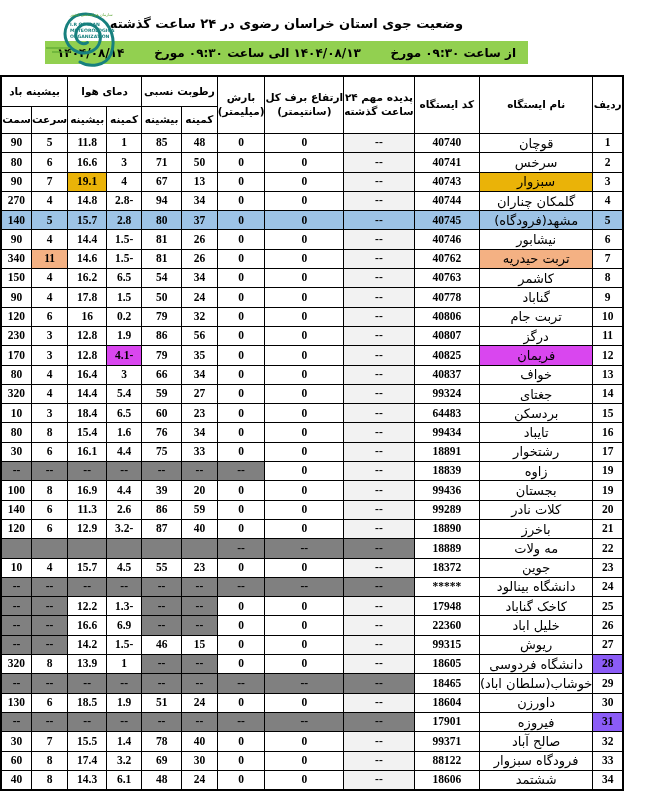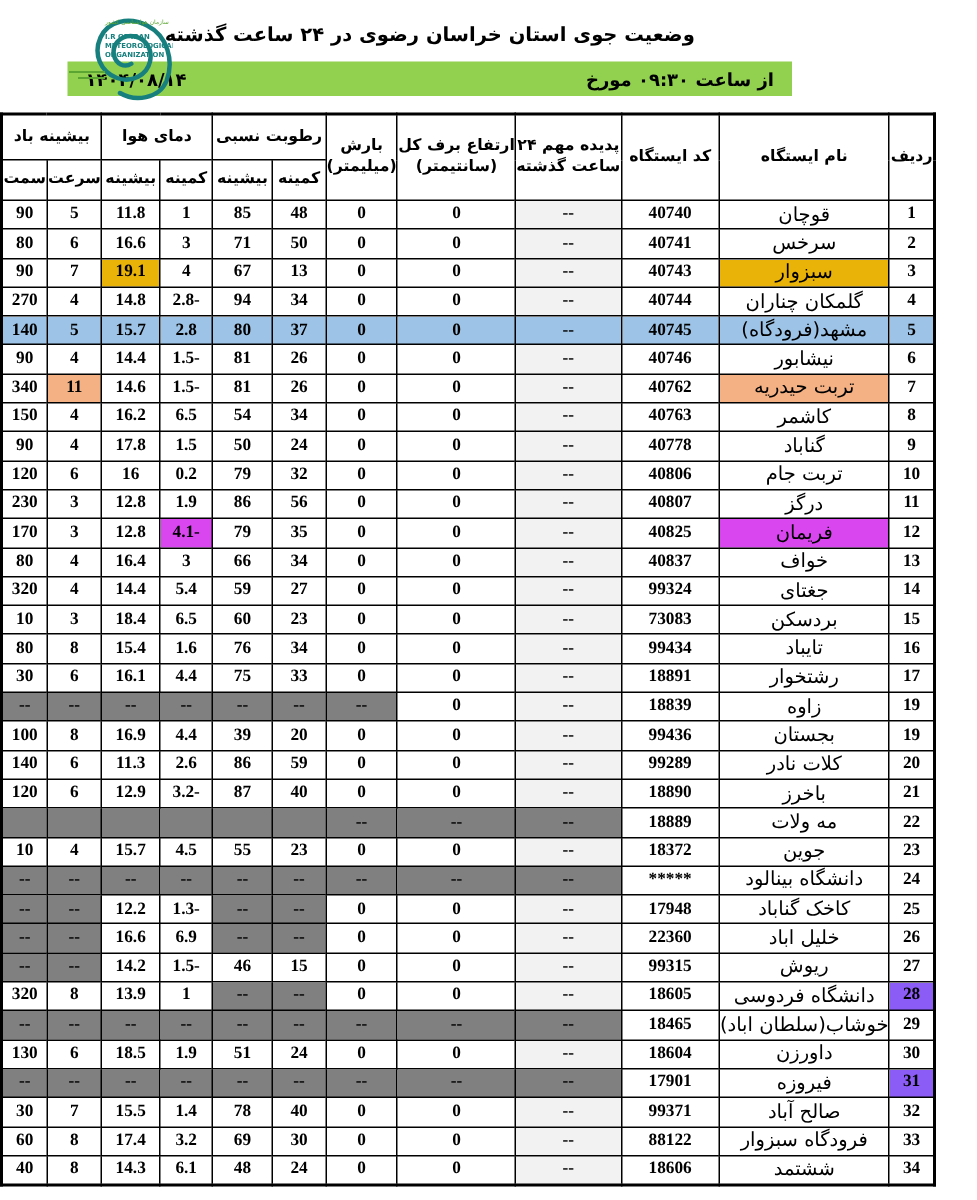--- a/index.html
+++ b/index.html
@@ -70,20 +70,21 @@
 </style>
 </head>
 <body>
 
 <div class="page">
 
   <div class="head-left">
     <div class="title">وضعیت جوی استان خراسان رضوی در ۲۴ ساعت گذشته</div>
     <div class="date-bar">
       <span>از ساعت ۰۹:۳۰ مورخ</span>
+      <span>۱۴۰۴/۰۸/۱۳ الی ساعت ۰۹:۳۰ مورخ</span>
       <span>۱۴۰۴/۰۸/۱۴</span>
     </div>
   </div>
 
   <div class="logo">
     <svg width="105" height="66" viewBox="0 0 105 66" xmlns="http://www.w3.org/2000/svg">
       <g stroke="#17807E" fill="none" stroke-width="3" stroke-linecap="round">
         <path d="M70 58 C80 64, 96 62, 101 50 C106 37, 102 20, 88 13 C76 7, 62 10, 57 21 C52 32, 57 44, 68 48 C78 51.5, 88 46, 90 37 C92 28, 86 20, 77 20 C70 20, 64.5 26, 66 33 C67.3 38.5, 73 41.5, 77.5 38.5"></path>
       </g>
       <g fill="#5BA632" font-family="DejaVu Sans, sans-serif" font-size="4" text-anchor="end">
@@ -340,21 +341,21 @@
             <td>27</td>
             <td>59</td>
             <td>5.4</td>
             <td>14.4</td>
             <td>4</td>
             <td>320</td>
           </tr>
           <tr>
             <td>15</td>
             <td class="fa">بردسکن</td>
-            <td>73083</td>
+            <td>64483</td>
             <td class="phen">--</td>
             <td>0</td>
             <td>0</td>
             <td>23</td>
             <td>60</td>
             <td>6.5</td>
             <td>18.4</td>
             <td>3</td>
             <td>10</td>
           </tr>

